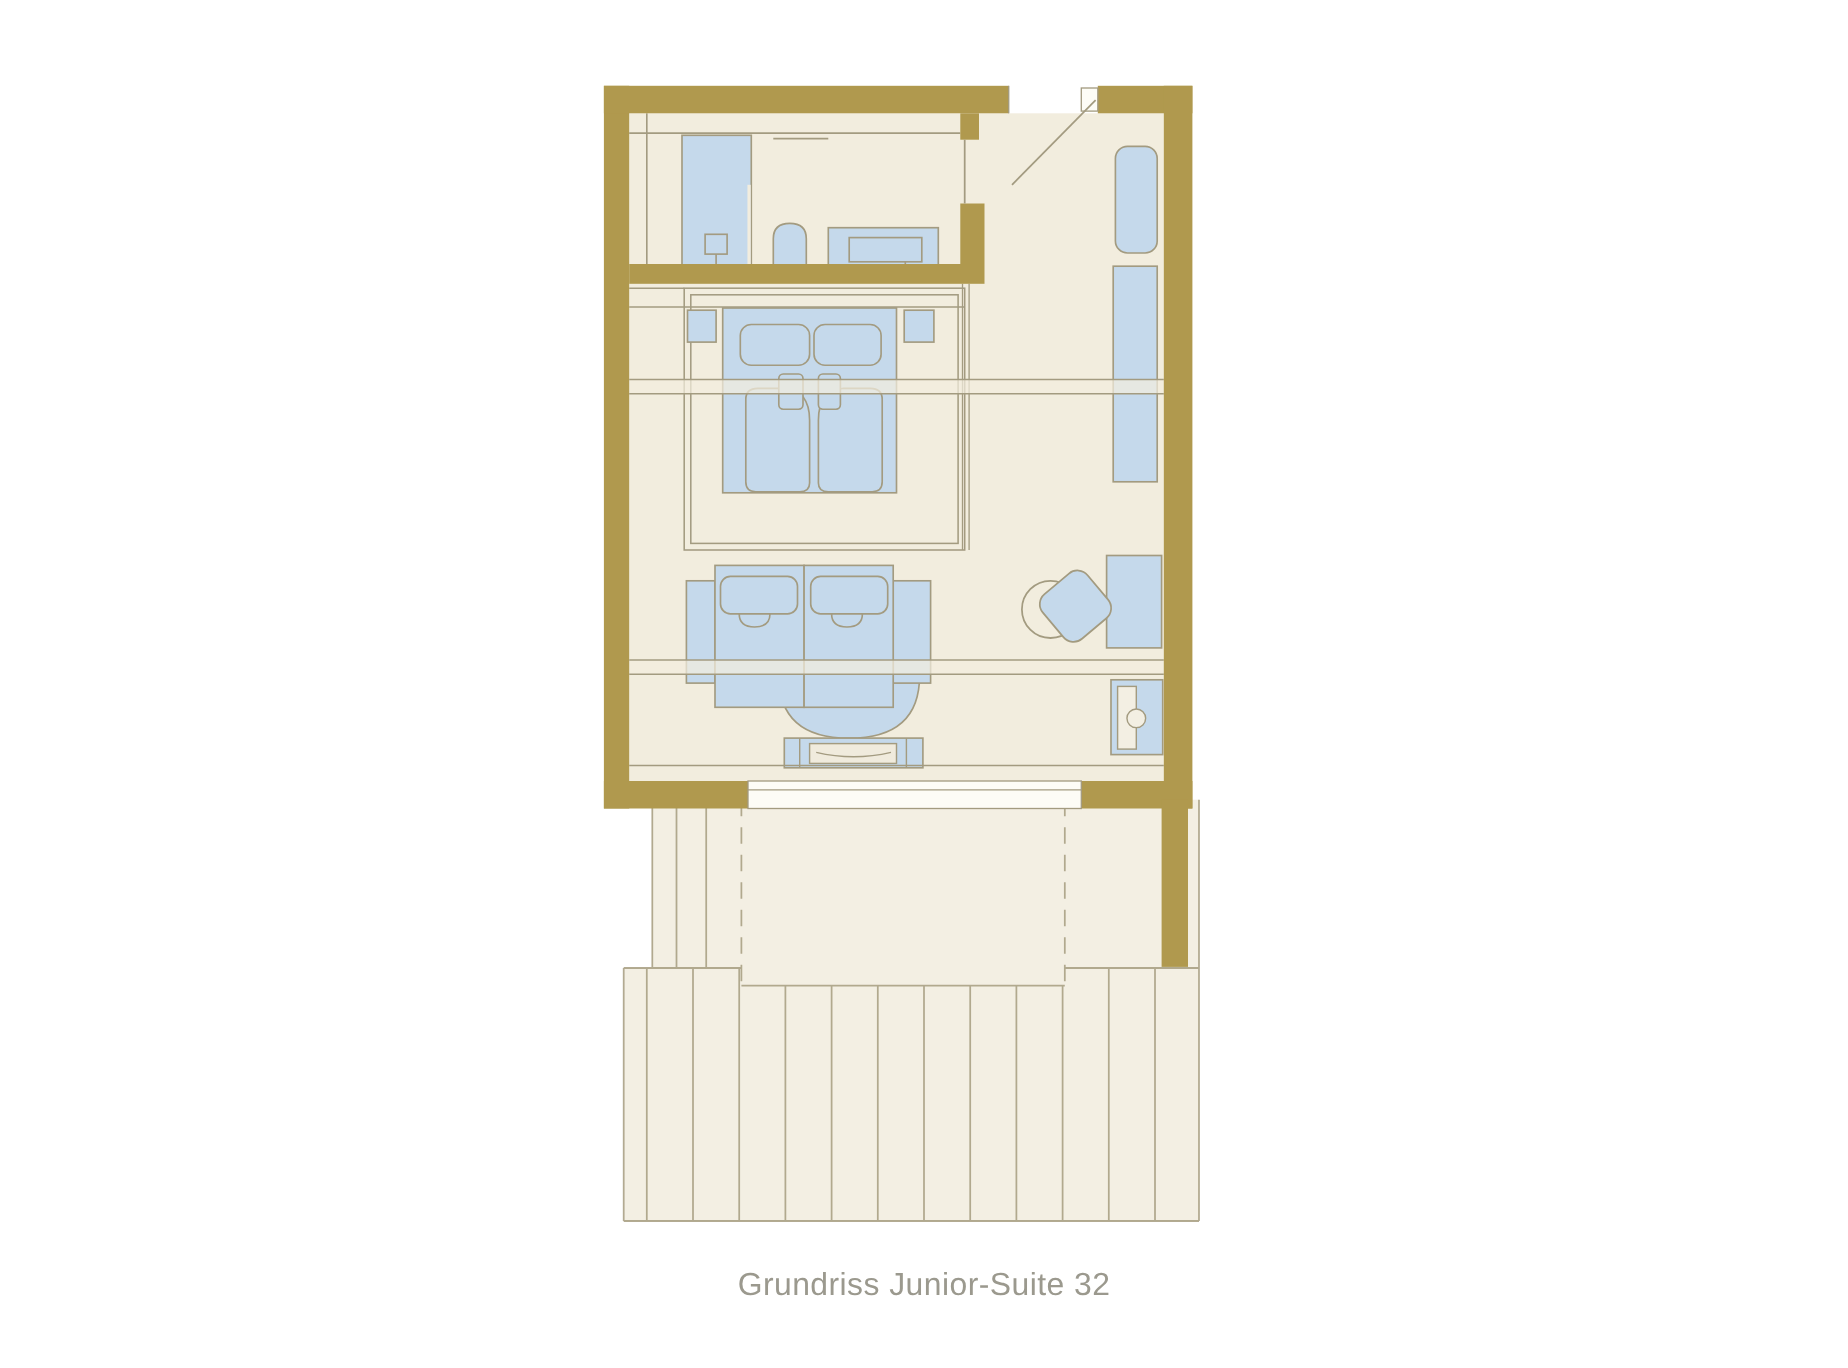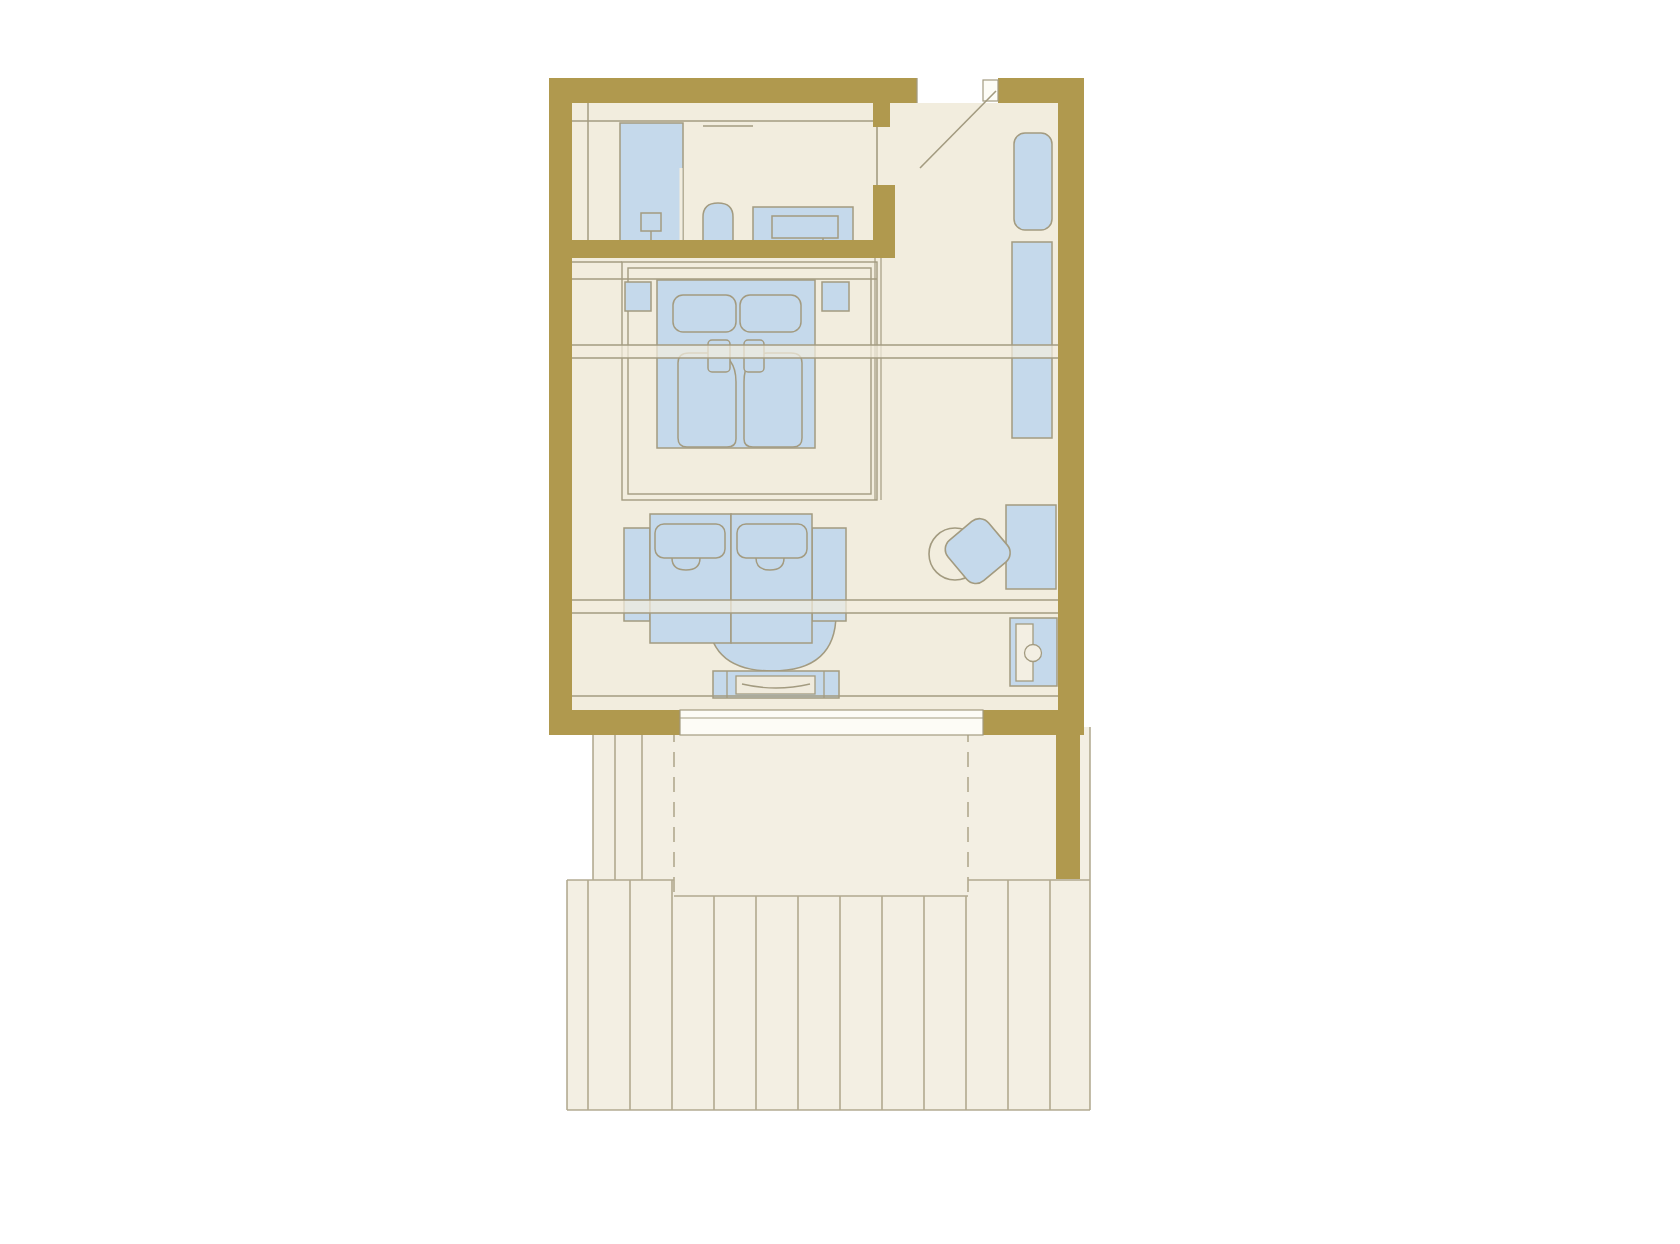--- a/index.html
+++ b/index.html
@@ -175,13 +175,14 @@
       <line x1="680" y1="718" x2="983" y2="718" stroke="#a39b80" stroke-width="1.2"></line>
     </g>
     <g>
       <line x1="917" y1="78" x2="917" y2="103" stroke="#a39b80" stroke-width="1.3"></line>
       <rect x="983" y="80" width="15" height="21" fill="#fdfcf6" stroke="#a39b80" stroke-width="1.2"></rect>
       <line x1="996" y1="91" x2="920" y2="168" stroke="#a39b80" stroke-width="1.6"></line>
     </g>
     <line x1="877" y1="127" x2="877" y2="185" stroke="#a39b80" stroke-width="1.6"></line>
   </svg>
 
+  <div id="caption">Grundriss Junior-Suite 32</div>
 </div>
 
 </body></html>

